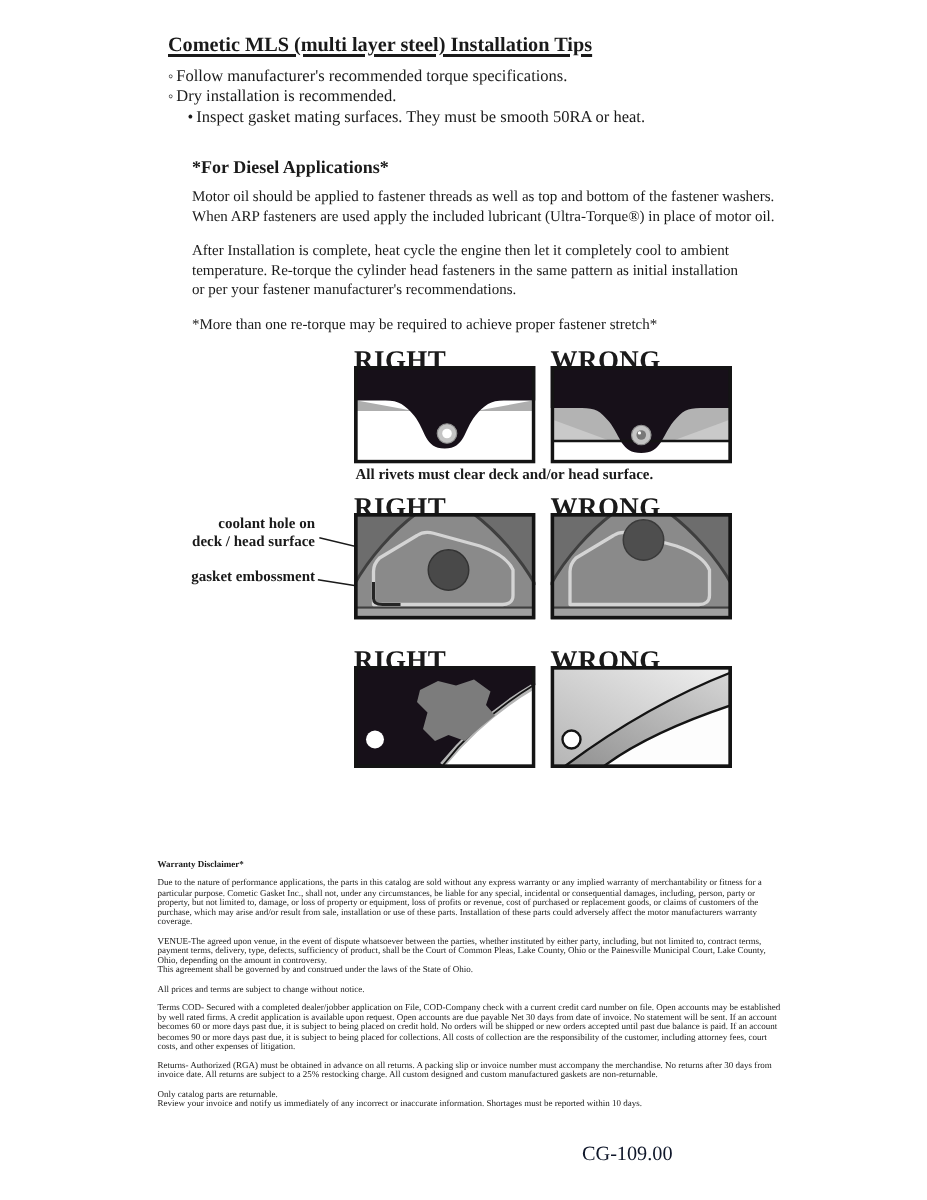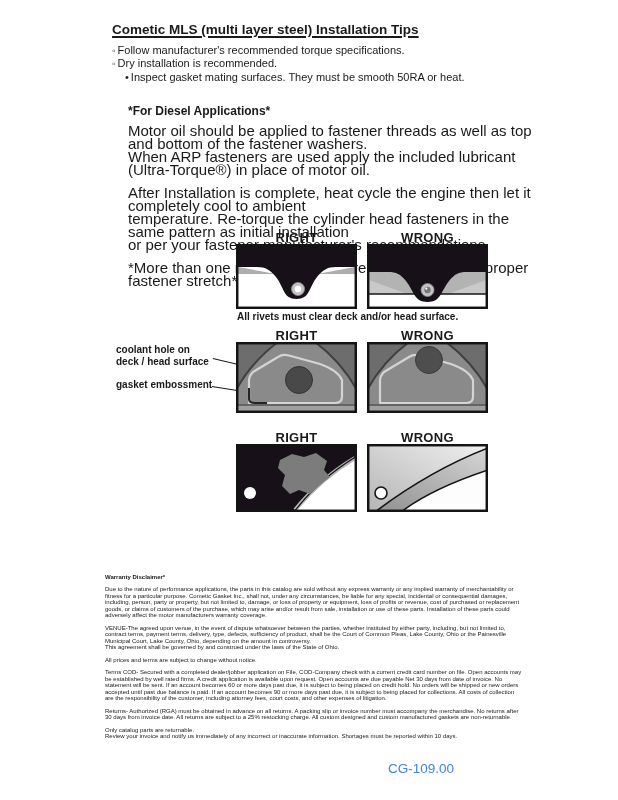--- a/index.html
+++ b/index.html
@@ -1,44 +1,44 @@
 <!DOCTYPE html>
 <html><head>
 <meta charset="utf-8">
 <style>
   html,body{margin:0;padding:0;background:#ffffff;}
   .page{position:relative;width:618px;height:800px;background:#ffffff;overflow:hidden;
-        font-family:Liberation Sans, sans-serif;color:#1a1a1a;}
+        font-family:Liberation Serif, serif;color:#1a1a1a;}
   
   .intro{position:absolute;left:112px;top:22px;width:414px;}
   .doc-title{font-size:13.5px;font-weight:bold;text-decoration:underline;
              text-underline-offset:2px;text-decoration-thickness:1.5px;margin:0 0 7px 0;}
   .bullets{margin:0;}
   .bullet{font-size:11px;line-height:12.4px;padding-left:8px;text-indent:-8px;}
   .bullet::before{content:"\25E6";margin-right:2px;font-size:10px;}
   .subbullet{font-size:11px;line-height:12.4px;margin-left:13px;padding-left:8px;text-indent:-8px;}
   .subbullet::before{content:"\2022";margin-right:2px;}
   
   .diesel{position:absolute;left:112px;top:104px;width:414px;margin-left:16px;}
   .diesel h2{font-size:12px;font-weight:bold;margin:0 0 6px 0;}
-  .diesel p{font-size:15px;line-height:13px;margin:0 0 10px 0;white-space:pre-line;}
+  .diesel p{font-size:10px;line-height:13px;margin:0 0 10px 0;white-space:pre-line;}
   
-  .fig-label{position:absolute;width:121px;text-align:center;font-size:13px;font-weight:bold;letter-spacing:.3px;}
+  .fig-label{position:absolute;width:121px;text-align:left;font-size:18px;font-weight:bold;letter-spacing:.3px;}
   .panel{position:absolute;width:121px;}
   .caption{position:absolute;font-size:10px;font-weight:bold;line-height:11.5px;white-space:pre-line;}
-  .side-label{position:absolute;left:116px;width:108px;text-align:left;font-size:10px;
+  .side-label{position:absolute;left:102px;width:108px;text-align:right;font-size:10px;
               font-weight:bold;line-height:11.5px;white-space:pre-line;}
   .leader{position:absolute;height:0;border-top:1.3px solid #1a1a1a;transform-origin:0 0;}
   .leader-dot{position:absolute;width:4px;height:4px;border-radius:50%;background:#1a1a1a;}
   
   .fine-print{position:absolute;left:105px;top:574px;width:419px;}
   .fine-print h3{font-size:6px;font-weight:bold;margin:0 0 6px 0;}
   .fine-print p{font-size:6px;line-height:6.5px;margin:0 0 6px 0;white-space:pre-line;}
   
-  .footer-code{position:absolute;left:388px;top:761px;font-size:13.5px;color:#3b82f6;}
+  .footer-code{position:absolute;left:388px;top:761px;font-size:13.5px;color:#0f172a;}
   svg{display:block;}
 </style>
 </head>
 <body>
 
 <div class="page">
 
   <div class="intro">
     <h1 class="doc-title">Cometic MLS (multi layer steel) Installation Tips</h1>
     <div class="bullets">

